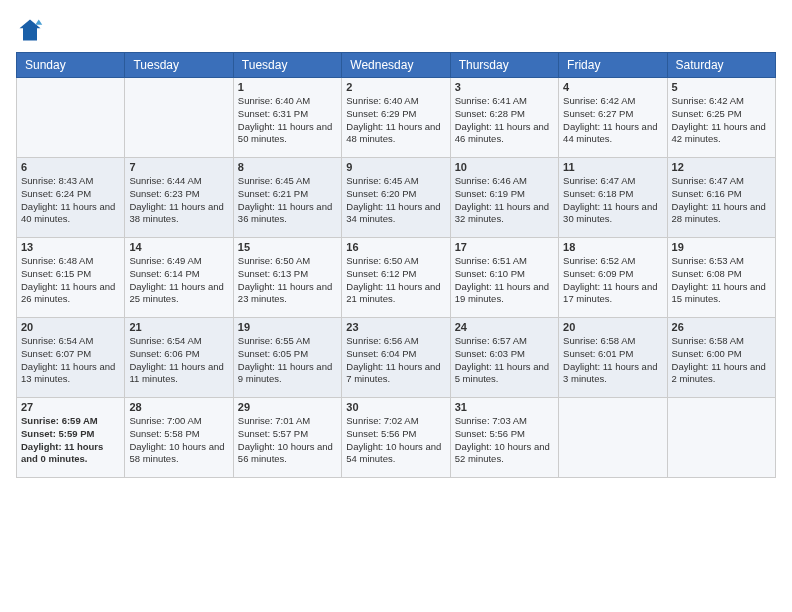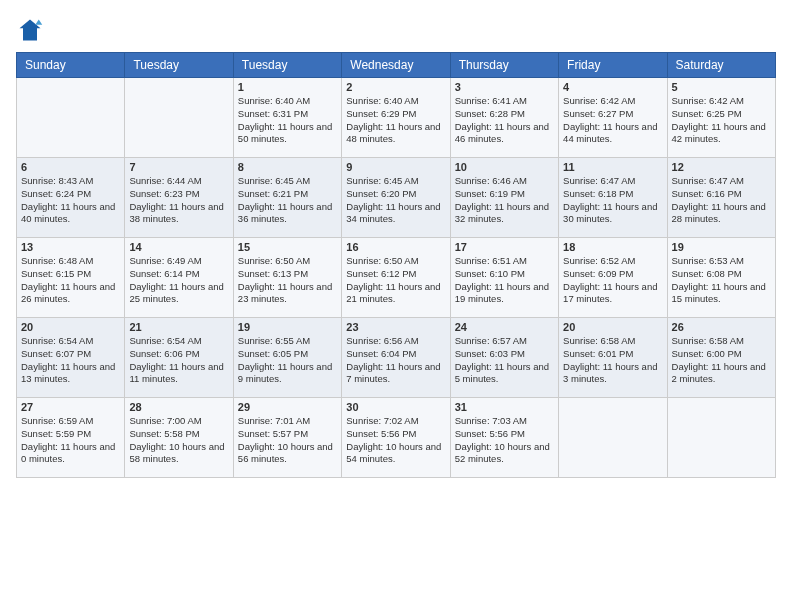--- a/index.html
+++ b/index.html
@@ -280,21 +280,21 @@
         <td>
           <span class="day-number">26</span>
           <div class="day-info" style="white-space: pre-line;">Sunrise: 6:58 AM
 Sunset: 6:00 PM
 Daylight: 11 hours and 2 minutes.</div>
         </td>
       </tr>
       <tr>
         <td>
           <span class="day-number">27</span>
-          <div class="day-info" style="white-space: pre-line;">Sunrise: 6:59 AM
+          <div class="day-info" style="white-space: pre-line; font-weight: bold;">Sunrise: 6:59 AM
 Sunset: 5:59 PM
 Daylight: 11 hours and 0 minutes.</div>
         </td>
         <td>
           <span class="day-number">28</span>
           <div class="day-info" style="white-space: pre-line;">Sunrise: 7:00 AM
 Sunset: 5:58 PM
 Daylight: 10 hours and 58 minutes.</div>
         </td>
         <td>

